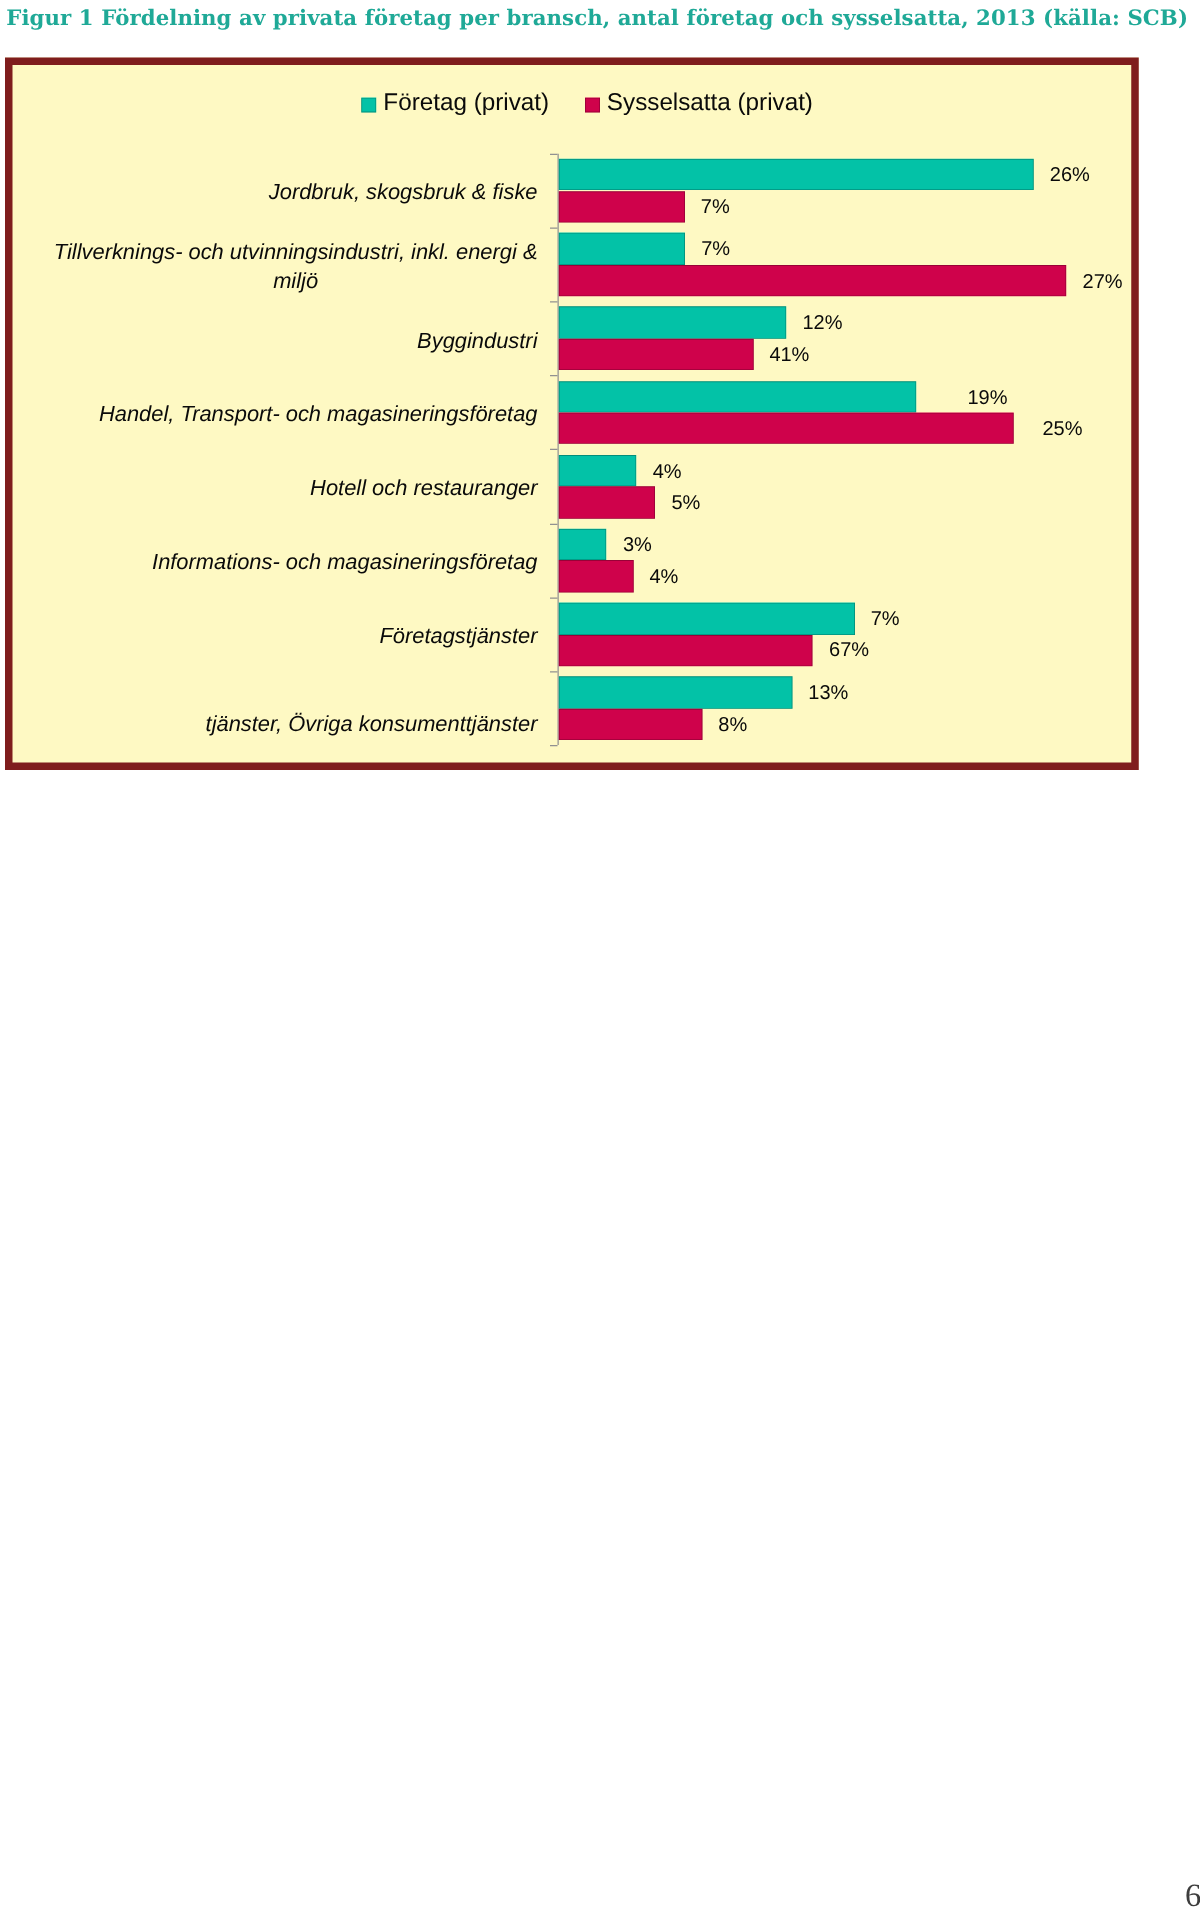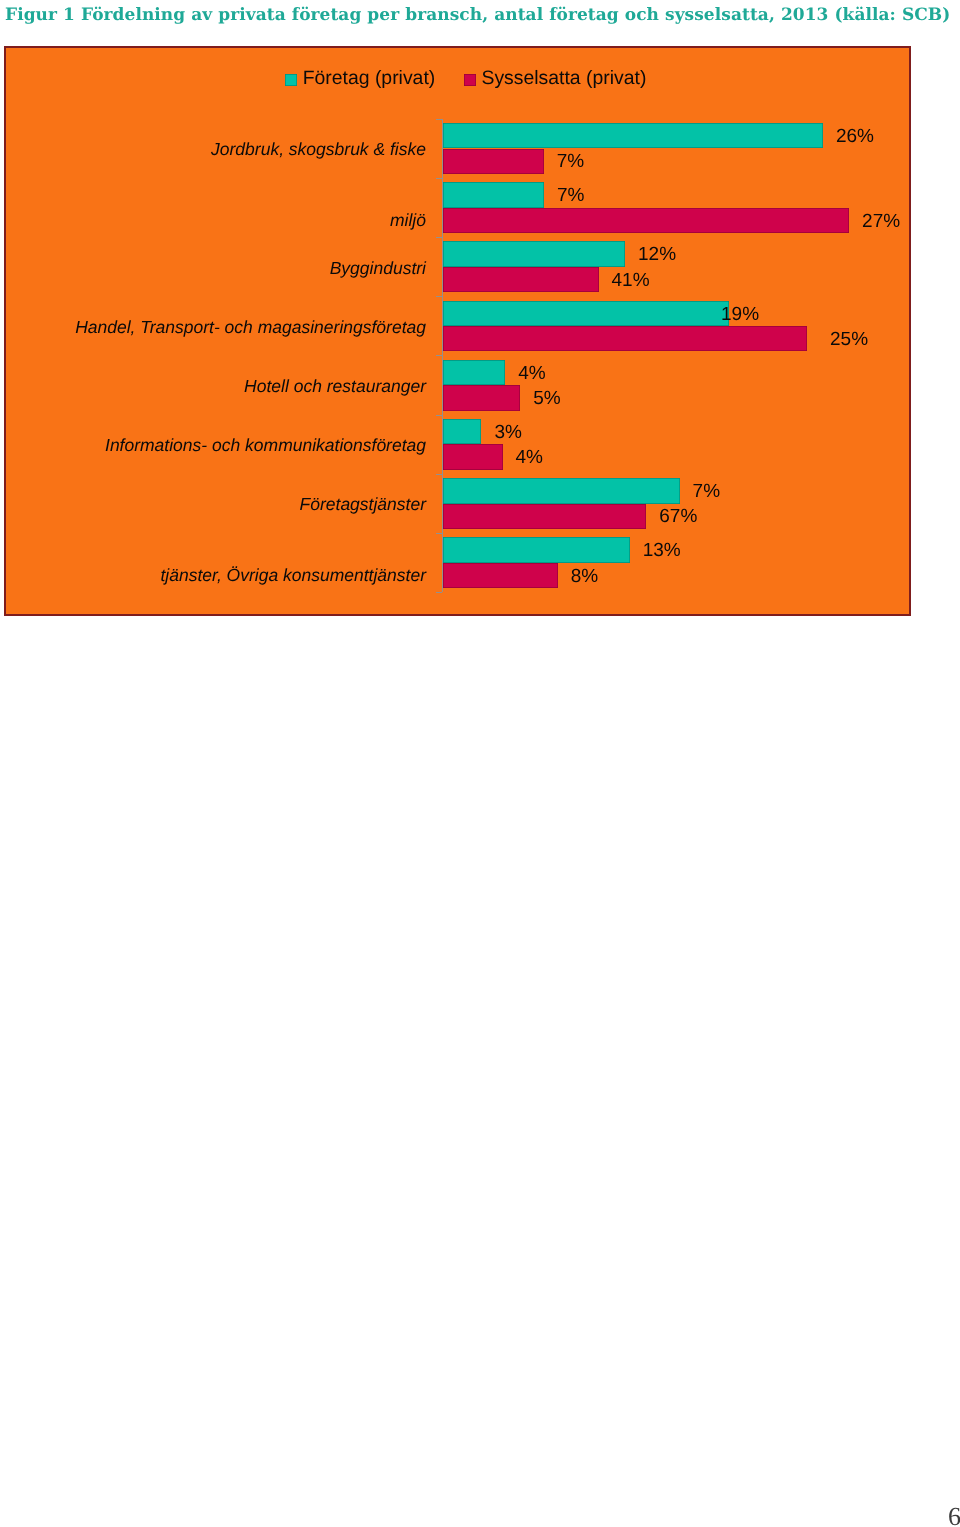--- a/index.html
+++ b/index.html
@@ -11,39 +11,39 @@
   #page{position:absolute;left:0;top:0;width:889px;height:1527px;background:#fff;}
 
   
   .fig-title{position:absolute;left:5px;top:5px;width:955px;
     font-family:"DejaVu Serif",serif;font-weight:bold;font-size:17px;
     line-height:21px;letter-spacing:0.066px;
     color:#1FA997;white-space:nowrap;}
 
   
   .chart-frame{position:absolute;left:4px;top:46px;width:907px;height:570px;
-    border:2px solid #7f1d1d;background:#f97316;box-sizing:border-box;}
+    border:6px solid #7f1d1d;background:#fef9c3;box-sizing:border-box;}
 
   
   .legend{position:absolute;left:0;top:0;width:906px;height:120px;font-size:0;}
   .legend-item{position:absolute;white-space:nowrap;}
   .legend-swatch{position:absolute;left:0;top:26px;width:12.3px;height:12.2px;
      box-shadow:inset 0 0 0 0.7px rgba(0,0,0,0.26);}
   .legend-label{position:absolute;left:17.7px;top:20px;font-size:19.4px;color:#0a0a0a;
      line-height:20px;}
 
   
   .plot{position:absolute;left:0;top:0;width:906px;height:569px;}
   .axis-line{position:absolute;background:#919191;}
   .cat-label{position:absolute;text-align:right;font-size:17.5px;color:#0a0a0a;
      line-height:23.2px;}
   .cat-label > span{display:inline-block;text-align:center;font-style:italic;}
   .bar{position:absolute;box-sizing:border-box;
        box-shadow:inset 0 0 0 0.7px rgba(0,0,0,0.26);}
-  .bar-value{position:absolute;font-size:19px;color:#0a0a0a;white-space:nowrap;}
+  .bar-value{position:absolute;font-size:16px;color:#0a0a0a;white-space:nowrap;}
 
   
   .page-number{position:absolute;left:948px;top:1504px;
      font-family:"Liberation Serif",serif;font-size:26px;line-height:26px;
      color:#3d3d3d;}
 </style>
 </head>
 <body>
 
 <div id="page">
@@ -73,49 +73,49 @@
         <div class="axis-line" style="left: 429.5px; top: 485px; width: 6.5px; height: 1px;"></div>
         <div class="axis-line" style="left: 429.5px; top: 544px; width: 6.5px; height: 1px;"></div>
         <div class="cat-label" style="right: 486px; top: 72.3px; width: 430px; height: 59.175px; display: flex; align-items: center; justify-content: flex-end;">
           <span>Jordbruk, skogsbruk &amp; fiske</span>
         </div>
         <div class="bar" style="left: 436.5px; top: 75.1px; width: 380.4px; height: 25.4px; background: rgb(3, 194, 167);"></div>
         <div class="bar-value" style="left: 829.9px; top: 76.3px; height: 25.4px; display: flex; align-items: center;">26%</div>
         <div class="bar" style="left: 436.5px; top: 100.5px; width: 101.2px; height: 25.4px; background: rgb(207, 2, 75);"></div>
         <div class="bar-value" style="left: 550.7px; top: 101.7px; height: 25.4px; display: flex; align-items: center;">7%</div>
         <div class="cat-label" style="right: 486px; top: 131.475px; width: 430px; height: 59.175px; display: flex; align-items: center; justify-content: flex-end;">
-          <span><br><span>miljö</span></span>
+          <span><span>Tillverknings- och utvinningsindustri, inkl. energi &amp;</span><br><span>miljö</span></span>
         </div>
         <div class="bar" style="left: 436.5px; top: 134.275px; width: 101.5px; height: 25.4px; background: rgb(3, 194, 167);"></div>
         <div class="bar-value" style="left: 551px; top: 135.475px; height: 25.4px; display: flex; align-items: center;">7%</div>
         <div class="bar" style="left: 436.5px; top: 159.675px; width: 406.6px; height: 25.4px; background: rgb(207, 2, 75);"></div>
         <div class="bar-value" style="left: 856.1px; top: 160.875px; height: 25.4px; display: flex; align-items: center;">27%</div>
         <div class="cat-label" style="right: 486px; top: 190.65px; width: 430px; height: 59.175px; display: flex; align-items: center; justify-content: flex-end;">
           <span>Byggindustri</span>
         </div>
         <div class="bar" style="left: 436.5px; top: 193.45px; width: 182.5px; height: 25.4px; background: rgb(3, 194, 167);"></div>
         <div class="bar-value" style="left: 632px; top: 194.65px; height: 25.4px; display: flex; align-items: center;">12%</div>
         <div class="bar" style="left: 436.5px; top: 218.85px; width: 156px; height: 25.4px; background: rgb(207, 2, 75);"></div>
         <div class="bar-value" style="left: 605.5px; top: 220.05px; height: 25.4px; display: flex; align-items: center;">41%</div>
         <div class="cat-label" style="right: 486px; top: 249.825px; width: 430px; height: 59.175px; display: flex; align-items: center; justify-content: flex-end;">
           <span>Handel, Transport- och magasineringsföretag</span>
         </div>
         <div class="bar" style="left: 436.5px; top: 252.625px; width: 286px; height: 25.4px; background: rgb(3, 194, 167);"></div>
-        <div class="bar-value" style="left: 715px; top: 253.825px; height: 25.4px; display: flex; align-items: center;">19%</div>
+        <div class="bar-value" style="left: 764px; top: 253.825px; height: 25.4px; display: flex; align-items: center;">19%</div>
         <div class="bar" style="left: 436.5px; top: 278.025px; width: 364.1px; height: 25.4px; background: rgb(207, 2, 75);"></div>
         <div class="bar-value" style="left: 824px; top: 279.225px; height: 25.4px; display: flex; align-items: center;">25%</div>
         <div class="cat-label" style="right: 486px; top: 309px; width: 430px; height: 59.175px; display: flex; align-items: center; justify-content: flex-end;">
           <span>Hotell och restauranger</span>
         </div>
         <div class="bar" style="left: 436.5px; top: 311.8px; width: 62.7px; height: 25.4px; background: rgb(3, 194, 167);"></div>
         <div class="bar-value" style="left: 512.2px; top: 313px; height: 25.4px; display: flex; align-items: center;">4%</div>
         <div class="bar" style="left: 436.5px; top: 337.2px; width: 77.7px; height: 25.4px; background: rgb(207, 2, 75);"></div>
         <div class="bar-value" style="left: 527.2px; top: 338.4px; height: 25.4px; display: flex; align-items: center;">5%</div>
         <div class="cat-label" style="right: 486px; top: 368.175px; width: 430px; height: 59.175px; display: flex; align-items: center; justify-content: flex-end;">
-          <span>Informations- och kommunikationsföretag</span>
+          <span>Informations- och magasineringsföretag</span>
         </div>
         <div class="bar" style="left: 436.5px; top: 370.975px; width: 38.9px; height: 25.4px; background: rgb(3, 194, 167);"></div>
         <div class="bar-value" style="left: 488.4px; top: 372.175px; height: 25.4px; display: flex; align-items: center;">3%</div>
         <div class="bar" style="left: 436.5px; top: 396.375px; width: 60px; height: 25.4px; background: rgb(207, 2, 75);"></div>
         <div class="bar-value" style="left: 509.5px; top: 397.575px; height: 25.4px; display: flex; align-items: center;">4%</div>
         <div class="cat-label" style="right: 486px; top: 427.35px; width: 430px; height: 59.175px; display: flex; align-items: center; justify-content: flex-end;">
           <span>Företagstjänster</span>
         </div>
         <div class="bar" style="left: 436.5px; top: 430.15px; width: 237.1px; height: 25.4px; background: rgb(3, 194, 167);"></div>
         <div class="bar-value" style="left: 686.6px; top: 431.35px; height: 25.4px; display: flex; align-items: center;">7%</div>

